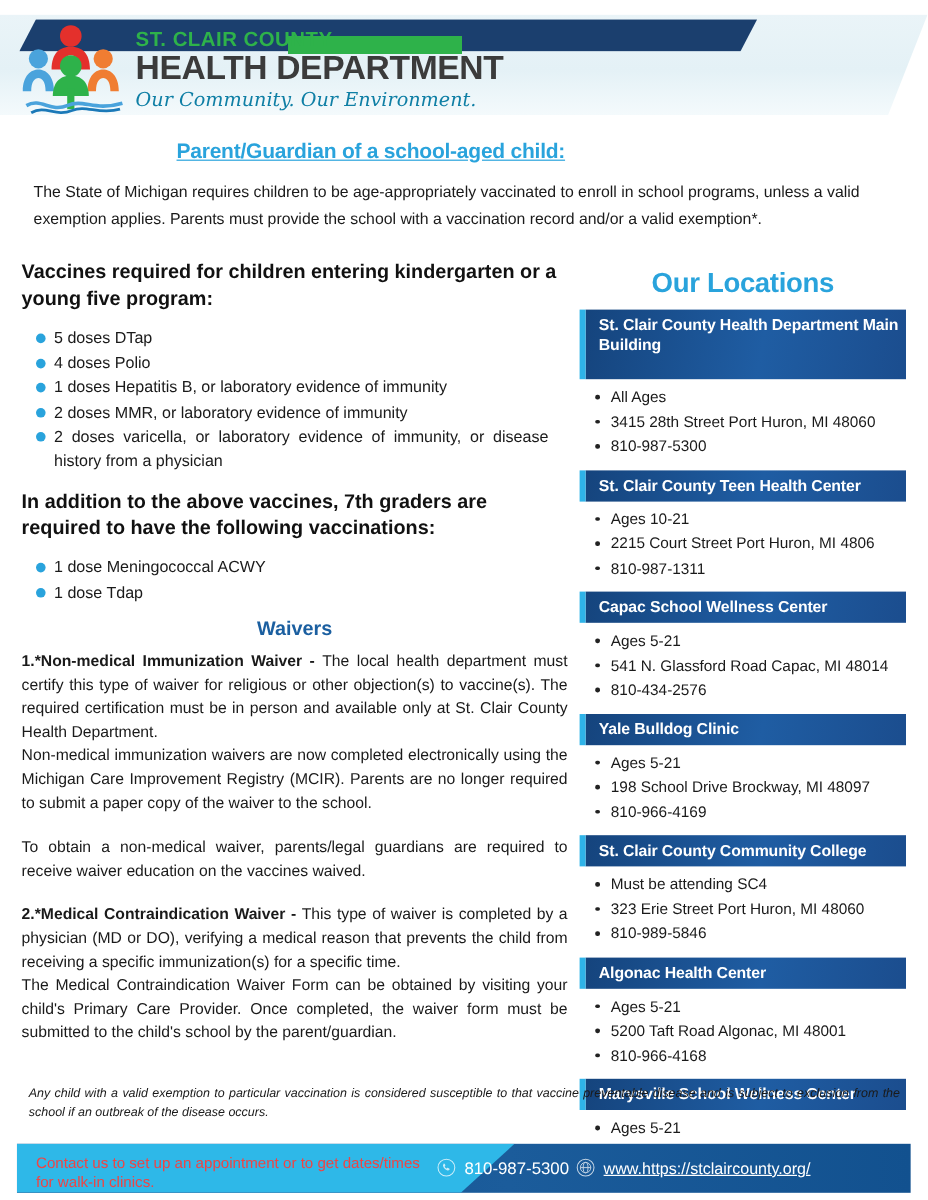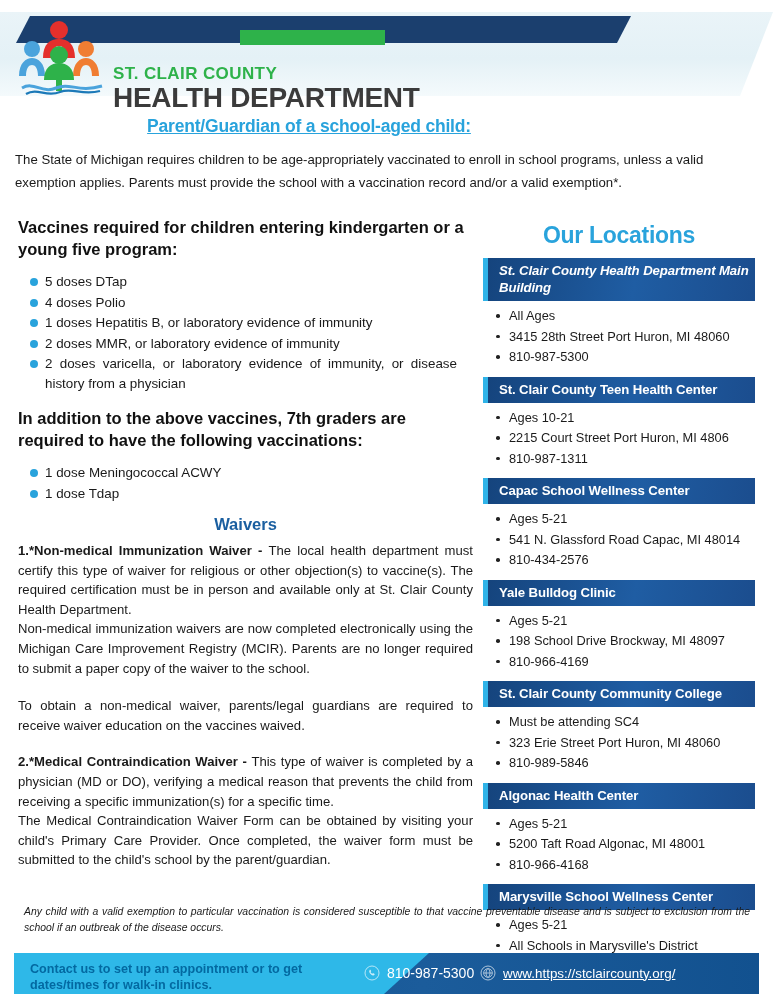--- a/index.html
+++ b/index.html
@@ -24,21 +24,21 @@
   .hdr-navy{
     position:absolute;left:16px;top:16px;width:615px;height:27px;
     background:#1b3f6e;
     -webkit-clip-path:polygon(14px 0, 615px 0, 601px 27px, 0 27px);
     clip-path:polygon(14px 0, 615px 0, 601px 27px, 0 27px);
   }
   .hdr-green{
     position:absolute;left:240px;top:30px;width:145px;height:15px;background:#2eb24a;
   }
   .logo{position:absolute;left:16px;top:18px;width:92px;height:78px;}
-  .brand{position:absolute;left:113px;top:24px;margin-top:41px;}
+  .brand{position:absolute;left:113px;top:24px;}
   .brand .l1{
     font-family:"Liberation Sans", sans-serif;
     font-weight:bold;font-size:17px;letter-spacing:0.4px;
     color:#2eb24a;line-height:17px;
   }
   .brand .l2{
     font-family:"Liberation Sans", sans-serif;
     font-weight:bold;font-size:28px;letter-spacing:-0.3px;
     color:#3b3b3b;line-height:30px;margin-top:1px;
   }
@@ -47,21 +47,21 @@
     font-style:italic;font-size:16px;color:#0f7fa5;line-height:18px;margin-top:2px;
   }
 
   
   .main-title{
     position:absolute;left:0;top:116px;width:618px;text-align:center;
     font-size:17.5px;font-weight:bold;color:#29a3dc;
     text-decoration:underline;letter-spacing:-0.2px;
   }
   .intro{
-    position:absolute;left:15px;top:148px;width:726px;
+    position:absolute;left:28px;top:148px;width:726px;
     font-size:13.2px;line-height:23px;color:#1a1a1a;text-align:left;
   }
 
   
   .left{position:absolute;left:18px;top:216px;width:455px;}
   .sec-head{
     font-size:16.5px;font-weight:bold;color:#111;line-height:22px;margin:0 0 3px 0;
   }
   ul.blue{list-style:none;margin:12px;padding:0;}
   ul.blue li{
@@ -93,21 +93,21 @@
     text-align:center;font-size:23px;font-weight:bold;color:#29a3dc;
     letter-spacing:-0.3px;line-height:26px;margin-bottom:10px;
   }
   .loc-card{margin-bottom:3px;}
   .loc-head{
     position:relative;background:linear-gradient(100deg,#15447d 0%,#1f5da3 55%,#1b4d8e 100%);
     color:#ffffff;font-size:13.2px;font-weight:bold;line-height:17px;
     padding:4px 6px 5px 11px;border-left:5px solid #2fb3e8;
     letter-spacing:-0.1px;
   }
-  .loc-head.two{padding-top:4px;padding-bottom:5px;font-style:italic;}
+  .loc-head.two{padding-top:4px;padding-bottom:20px;}
   ul.loc-list{list-style:none;margin:5px 0 9px 0;padding:0;}
   ul.loc-list li{
     position:relative;padding-left:26px;font-size:12.8px;line-height:20.5px;color:#1a1a1a;
   }
   ul.loc-list li::before{
     content:"";position:absolute;left:13px;top:8px;width:3.5px;height:3.5px;border-radius:50%;
     background:#222;
   }
 
   
@@ -122,21 +122,21 @@
     position:absolute;left:0;top:0;width:745px;height:41px;
     background:linear-gradient(to right,#11518f 0%,#1b5c9b 55%,#12518f 100%);
   }
   .f-cyan{
     position:absolute;left:0;top:0;width:415px;height:41px;background:#2eb8e8;
     -webkit-clip-path:polygon(0 0, 415px 0, 370px 41px, 0 41px);
     clip-path:polygon(0 0, 415px 0, 370px 41px, 0 41px);
   }
   .f-text{
     position:absolute;left:16px;top:8px;width:335px;
-    font-size:12.6px;font-weight:bold;color:#0369a1;line-height:16px;
+    font-size:12.6px;font-weight:normal;color:#ef4444;line-height:16px;
   }
   .f-phone{
     position:absolute;left:350px;top:12px;color:#ffffff;font-size:14px;
     display:flex;align-items:center;gap:7px;
   }
   .f-web{
     position:absolute;left:466px;top:12px;color:#ffffff;font-size:13.4px;
     display:flex;align-items:center;gap:7px;
   }
   .f-web .u{text-decoration:underline;}

